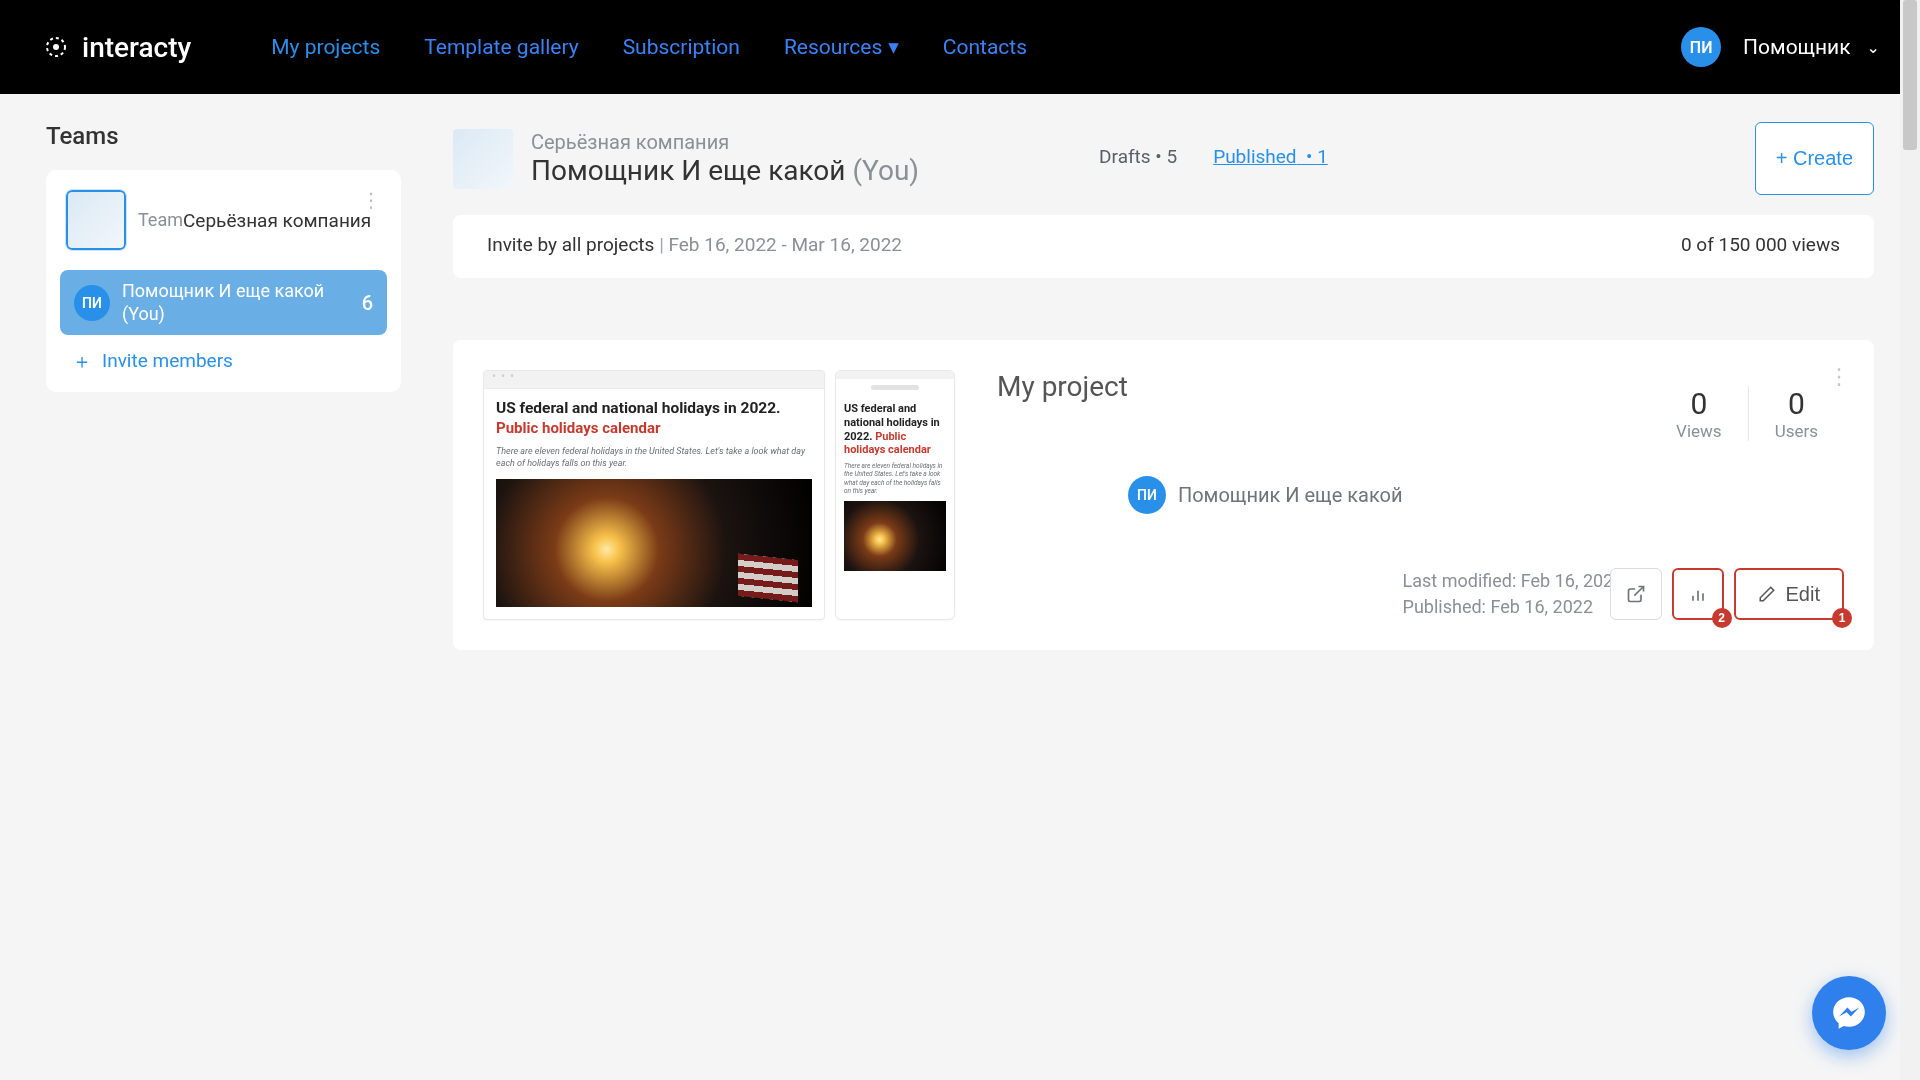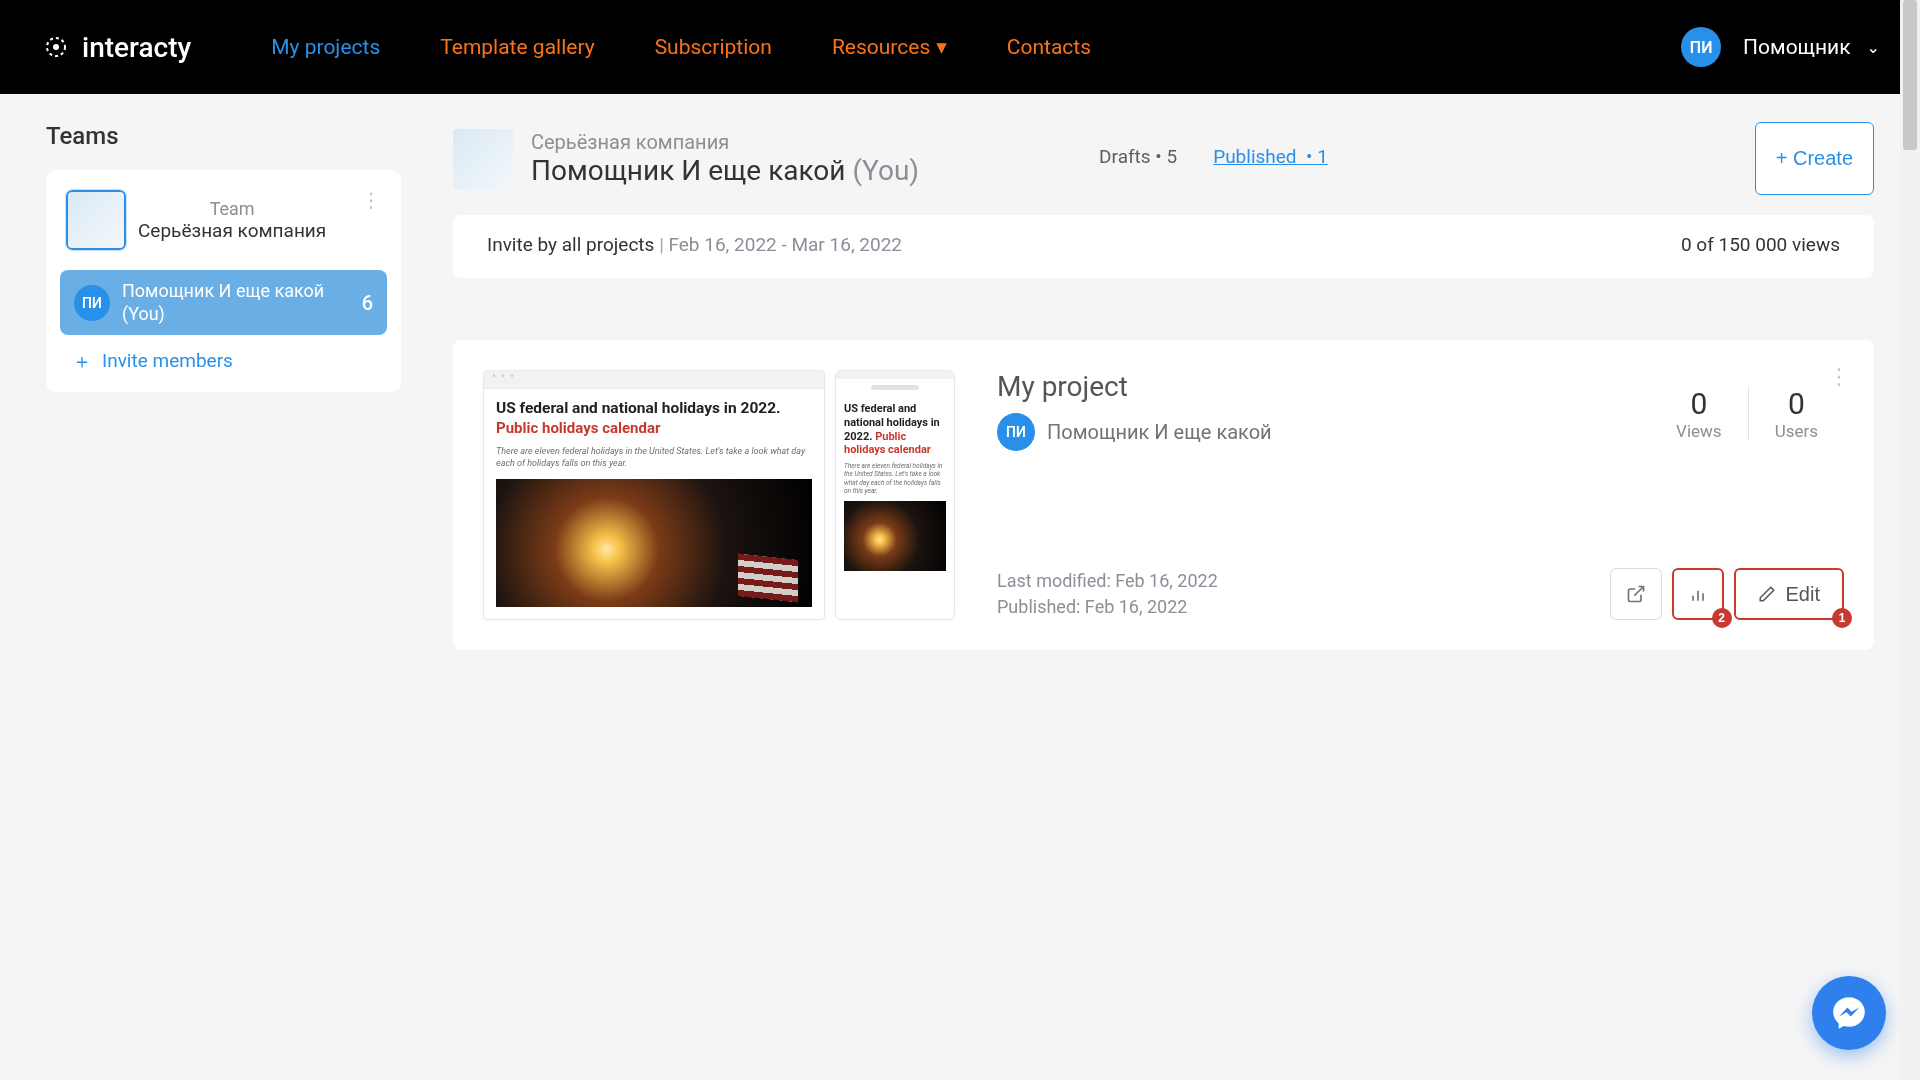--- a/index.html
+++ b/index.html
@@ -2,36 +2,36 @@
 <html><head>
 <meta charset="utf-8">
 <style>
 * { box-sizing: border-box; margin: 0; padding: 0; }
 body { font-family: -apple-system, BlinkMacSystemFont, "Segoe UI", Roboto, Arial, sans-serif; background: #f5f5f5; width: 1920px; height: 1080px; overflow: hidden; color: #333; }
 
 
 .topnav { background: #000; height: 94px; display: flex; align-items: center; padding: 0 40px; }
 .logo { display: flex; align-items: center; gap: 10px; color: #fff; font-size: 28px; font-weight: 500; margin-right: 80px; }
 .logo-icon { width: 32px; height: 32px; }
-.nav-links { display: flex; gap: 60px; flex: 1; }
-.nav-link { color: #f97316; font-size: 21px; text-decoration: none; cursor: pointer; display: flex; align-items: center; gap: 6px; }
+.nav-links { display: flex; gap: 44px; flex: 1; }
+.nav-link { color: #3b82f6; font-size: 21px; text-decoration: none; cursor: pointer; display: flex; align-items: center; gap: 6px; }
 .nav-link.active { color: #2990ea; }
 .nav-right { display: flex; align-items: center; gap: 16px; }
 .avatar-sm { width: 40px; height: 40px; border-radius: 50%; background: #2990ea; color: #fff; display: flex; align-items: center; justify-content: center; font-weight: 600; font-size: 16px; }
 .user-name { color: #fff; font-size: 21px; margin-left: 6px; }
 .chev { color: #fff; }
 
 
 .page { display: flex; padding: 28px 46px 0 46px; gap: 52px; }
 .sidebar { width: 355px; flex-shrink: 0; }
 .sidebar h2 { font-size: 24px; font-weight: 500; color: #333; margin-bottom: 20px; }
 .teams-card { background: #fff; border-radius: 10px; padding: 14px; }
 .team-item { display: flex; align-items: center; gap: 12px; padding: 6px 6px 14px 6px; position: relative; }
 .team-thumb { width: 60px; height: 60px; border-radius: 6px; background: linear-gradient(135deg,#dbe9f4,#f2f7fb); border: 2px solid #2990ea; outline: 1px solid #cfe4f5; }
-.team-text { display: flex; flex-direction: column; align-items: center; }
+.team-text { display: flex; flex-direction: row; }
 .team-label { color: #8a8f98; font-size: 18px; }
 .team-name { color: #333; font-size: 19px; }
 .dots-v { position: absolute; right: 4px; top: 4px; color: #b9bec6; cursor: pointer; font-size: 20px; letter-spacing: 2px; }
 .member-item { display: flex; align-items: center; background: #6aaee6; color: #fff; border-radius: 8px; padding: 10px 14px; margin-top: 6px; }
 .member-item .avatar-sm { width: 36px; height: 36px; background: #2990ea; font-size: 14px; }
 .member-name { flex: 1; font-size: 18px; line-height: 1.25; margin-left: 12px; }
 .member-count { font-size: 20px; font-weight: 500; }
 .invite { display: flex; align-items: center; gap: 10px; color: #2990ea; font-size: 19px; padding: 14px 8px 6px 12px; cursor: pointer; }
 .plus-ic { font-size: 20px; line-height: 1; }
 
@@ -67,21 +67,21 @@
 .hero::after { content: ""; position: absolute; right: 14px; bottom: 8px; width: 60px; height: 42px; background: repeating-linear-gradient(180deg,#8a1d1d 0 6px,#f4f0ea 6px 12px); transform: skewY(6deg); opacity: .85; }
 .mob { width: 120px; background: #fff; border: 1px solid #e8e8e8; border-radius: 6px; overflow: hidden; box-shadow: 0 1px 2px rgba(0,0,0,0.04); }
 .mob-bar { height: 8px; background: #f2f2f2; }
 .mob-speaker { width: 48px; height: 5px; background: #e2e2e2; border-radius: 3px; margin: 6px auto; }
 .mob-body { padding: 6px 8px; }
 .mhd1 { font-weight: 700; font-size: 11px; color: #222; line-height: 1.25; }
 .mhd2 { font-weight: 700; font-size: 11px; color: #c63a2e; }
 .mpara { font-size: 6.5px; color: #6a6e74; font-style: italic; margin: 5px 0; line-height: 1.3; }
 .mhero { height: 70px; background: radial-gradient(circle at 35% 55%, #ffe9a6 0%, #f7c14a 6%, #7b3b17 22%, #1b1310 52%, #000 100%); }
 
-.project-info { flex: 1; display: flex; flex-direction: column; }
+.project-info { flex: 1; display: flex; }
 .project-title { font-size: 28px; color: #555; margin-bottom: 10px; }
 .project-owner { display: flex; align-items: center; gap: 12px; color: #6f747b; font-size: 20px; }
 .project-owner .avatar-sm { width: 38px; height: 38px; font-size: 14px; }
 .meta { margin-top: auto; color: #8a8f98; font-size: 18px; line-height: 1.45; }
 
 .stats { position: absolute; right: 30px; top: 46px; display: flex; align-items: flex-start; }
 .stat { text-align: center; padding: 0 26px; }
 .stat + .stat { border-left: 1px solid #e5e7ea; }
 .stat .num { font-size: 30px; color: #333; }
 .stat .lbl { font-size: 17px; color: #8a8f98; }

